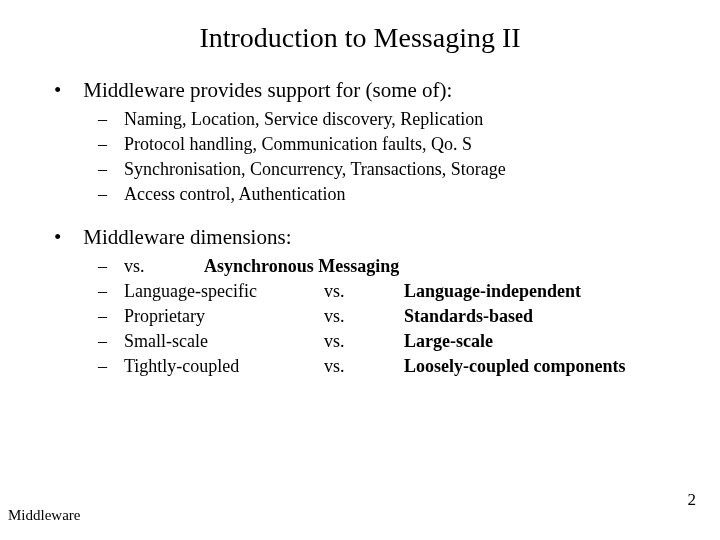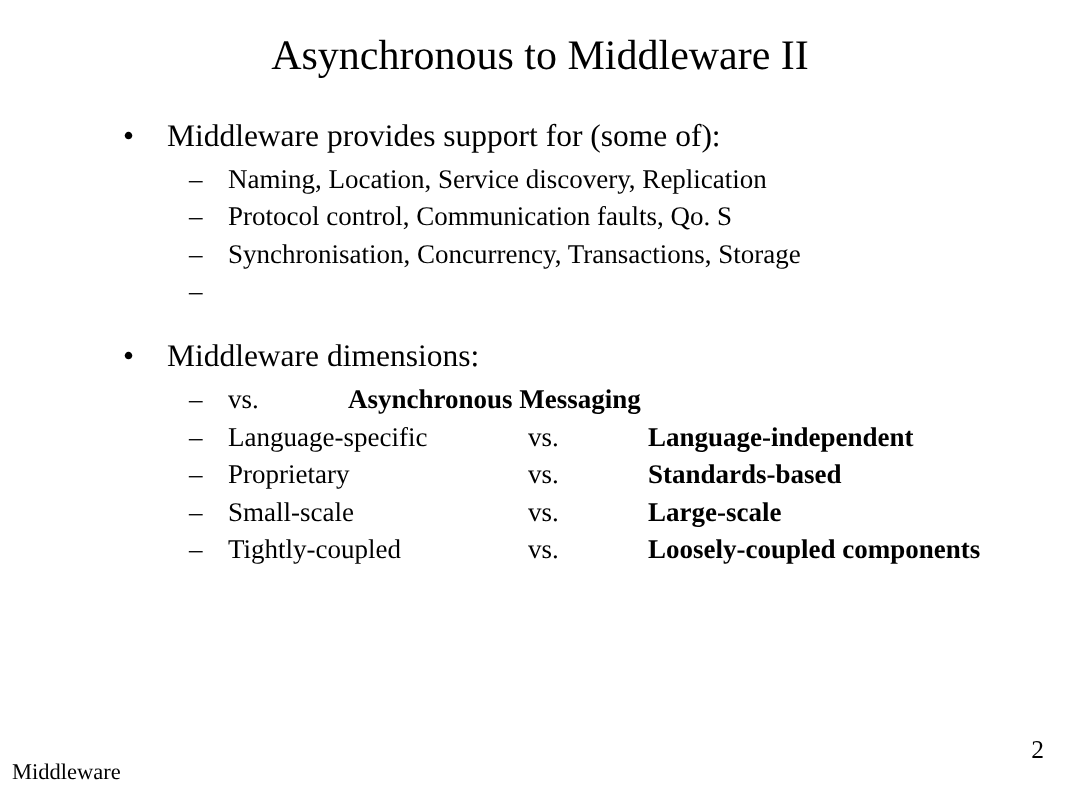--- a/index.html
+++ b/index.html
@@ -19,21 +19,21 @@
     position: relative;
     box-sizing: border-box;
   }
   .title {
     text-align: center;
     font-size: 28px;
     padding-top: 22px;
     padding-bottom: 10px;
   }
   .body {
-    padding-left: 86px;
+    padding-left: 58px;
     padding-right: 40px;
     font-size: 21px;
   }
   ul.top {
     list-style: none;
     padding: 0;
     margin: 0;
   }
   ul.top > li {
     margin-top: 14px;
@@ -79,42 +79,43 @@
     right: 24px;
     bottom: 30px;
     font-size: 17px;
   }
 </style>
 </head>
 <body>
 
 <div class="slide">
 
-  <div class="title">Asynchronous to Middleware II</div>
+  <div class="title">Introduction to Messaging II</div>
 
   <div class="body">
     <ul class="top">
 
       <li>
         <span>Middleware provides support for (some of):</span>
         <ul class="sub">
           <li>
               <span class="dash">–</span>
               <span>Naming, Location, Service discovery, Replication</span>
             </li>
           <li>
               <span class="dash">–</span>
-              <span>Protocol control, Communication faults, Qo. S</span>
+              <span>Protocol handling, Communication faults, Qo. S</span>
             </li>
           <li>
               <span class="dash">–</span>
               <span>Synchronisation, Concurrency, Transactions, Storage</span>
             </li>
           <li>
               <span class="dash">–</span>
+              <span>Access control, Authentication</span>
             </li>
         </ul>
       </li>
 
       <li style="margin-top:20px;">
         <span>Middleware dimensions:</span>
         <ul class="sub">
           <li class="dim-row">
             <span class="dash">–</span>
             <span class="vs">vs.</span>

